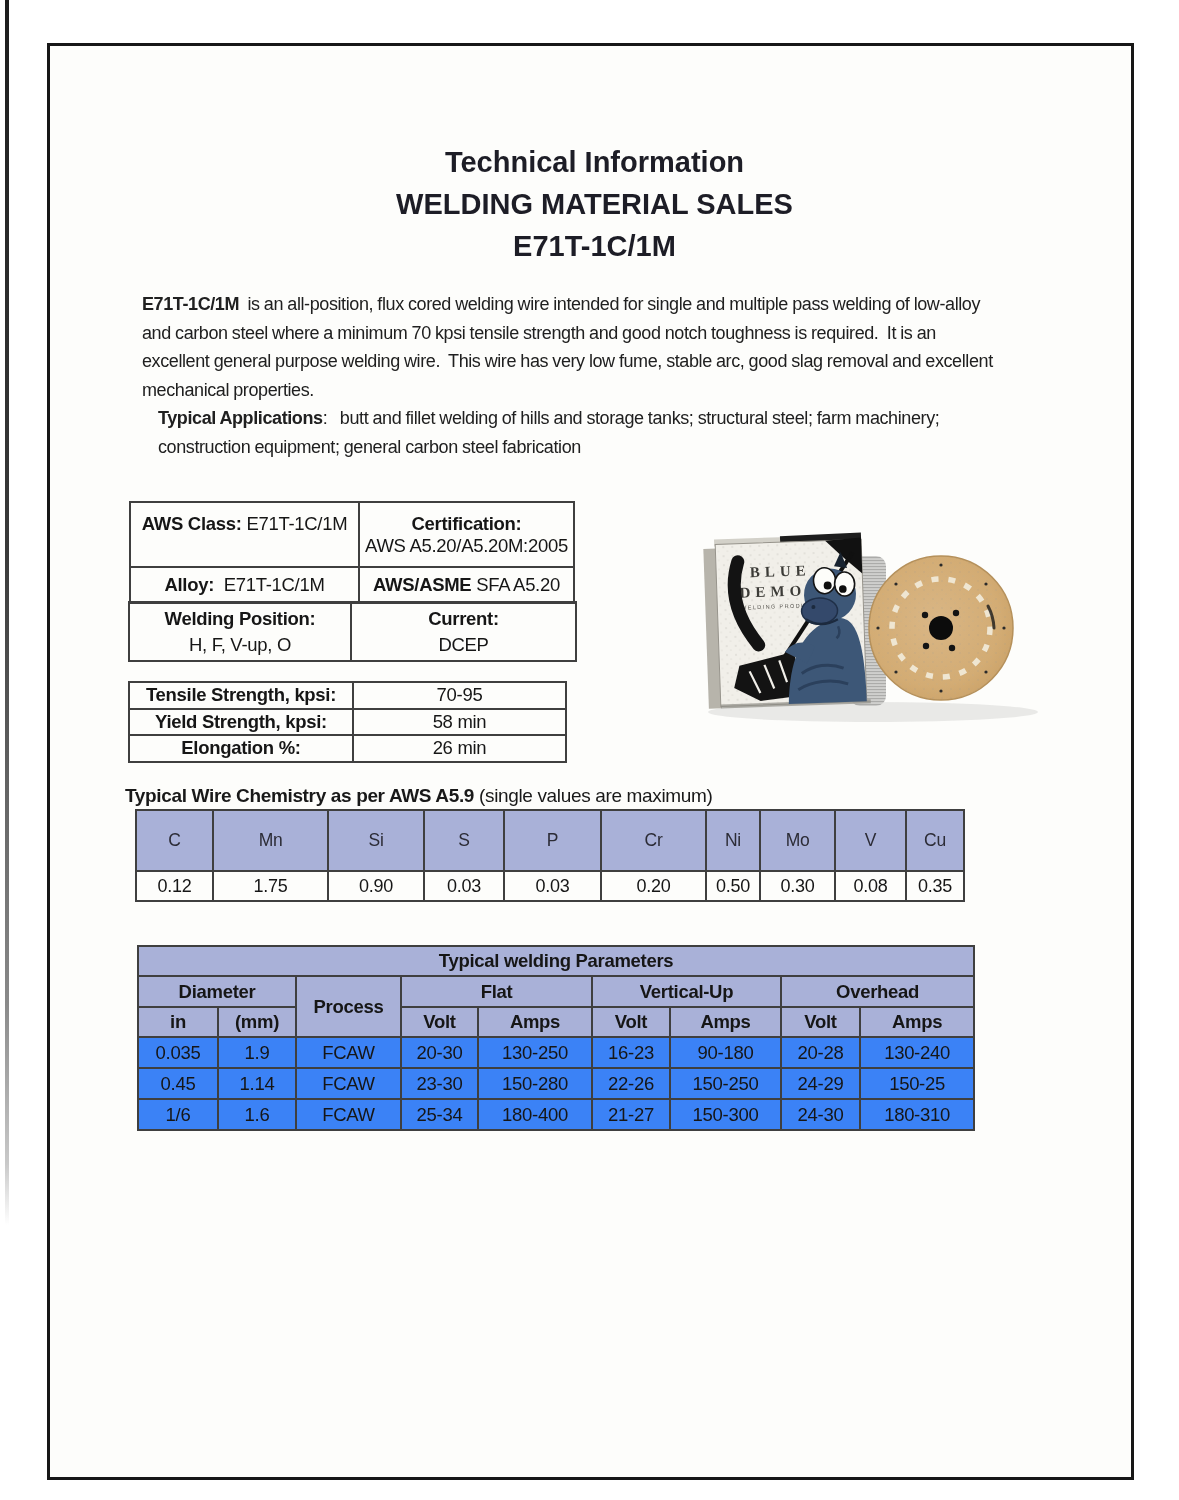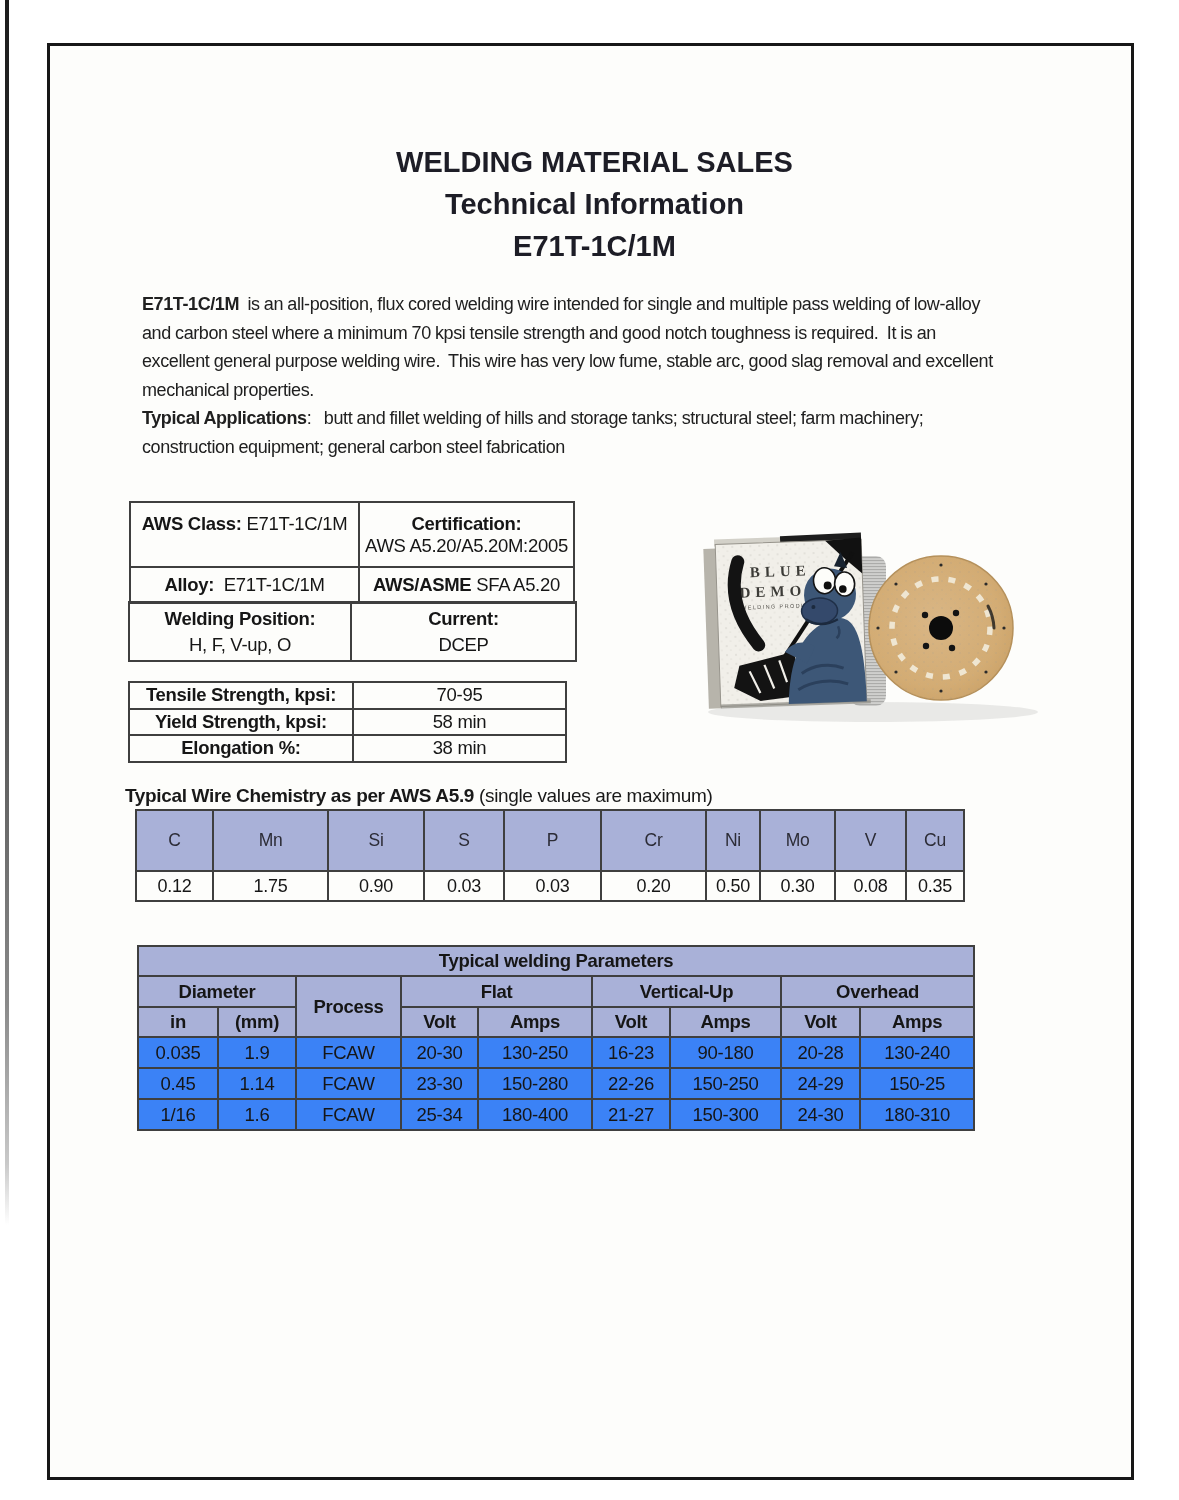--- a/index.html
+++ b/index.html
@@ -19,21 +19,21 @@
     text-align:center;color:#1d1d26;font-weight:bold;font-size:29px;line-height:42px;padding-top:1px;box-sizing:border-box;}
   #banner .bline{display:block;}
 
   
   #intro{position:absolute;left:142px;top:290px;width:906px;color:#202020;
     font-size:18px;letter-spacing:-0.4px;word-spacing:-0.4px;}
   #intro .iline{white-space:nowrap;height:28.6px;line-height:28.6px;}
   .lead{font-weight:bold;}
 
   
-  #applications{position:absolute;left:142px;top:404px;width:906px;color:#202020;
+  #applications{position:absolute;left:158px;top:404px;width:906px;color:#202020;
     font-size:18px;letter-spacing:-0.4px;word-spacing:-0.4px;}
   #applications .aline{white-space:nowrap;height:29px;line-height:29px;}
 
   
   table.t{border-collapse:collapse;table-layout:fixed;position:absolute;
     font-family:"Liberation Sans", sans-serif;}
   table.t td{border:2px solid #3f3f3f;text-align:center;vertical-align:middle;
     color:#161616;font-size:18.5px;letter-spacing:-0.3px;padding:0;overflow:hidden;}
   .b{font-weight:bold;}
   .blue{background:#a9b1d8;}
@@ -67,22 +67,22 @@
   #product{position:absolute;left:688px;top:524px;width:362px;height:218px;}
 </style>
 </head>
 <body>
 <div id="canvas">
 
   <div id="scan-edge"></div>
   <div id="page-frame"></div>
 
   <div id="banner">
+    <span class="bline">Technical Information</span>
     <span class="bline">WELDING MATERIAL SALES</span>
-    <span class="bline">Technical Information</span>
     <span class="bline">E71T-1C/1M</span>
   </div>
 
   <div id="intro">
     <div class="iline"><span class="lead">E71T-1C/1M</span><span>&nbsp; is an all-position, flux cored welding wire intended for single and multiple pass welding of low-alloy</span></div>
     <div class="iline">and carbon steel where a minimum 70 kpsi tensile strength and good notch toughness is required.&nbsp; It is an</div>
     <div class="iline">excellent general purpose welding wire.&nbsp; This wire has very low fume, stable arc, good slag removal and excellent</div>
     <div class="iline">mechanical properties.</div>
   </div>
 
@@ -130,21 +130,21 @@
         <tr>
       <td class="b">Tensile Strength, kpsi:</td>
       <td>70-95</td>
     </tr>
     <tr>
       <td class="b">Yield Strength, kpsi:</td>
       <td>58 min</td>
     </tr>
     <tr>
       <td class="b">Elongation %:</td>
-      <td>38 min</td>
+      <td>26 min</td>
     </tr>
   </tbody>
     </table>
 
   <div id="chem-heading">
     <span class="lead">Typical Wire Chemistry as per AWS A5.9</span><span> (single values are maximum)</span>
   </div>
 
   <table class="t" id="chem-table">
     <colgroup>
@@ -236,21 +236,21 @@
       <td class="d">1.14</td>
       <td class="d">FCAW</td>
       <td class="d">23-30</td>
       <td class="d">150-280</td>
       <td class="d">22-26</td>
       <td class="d">150-250</td>
       <td class="d">24-29</td>
       <td class="d">150-25</td>
     </tr>
     <tr>
-      <td class="d">1/16</td>
+      <td class="d">1/6</td>
       <td class="d">1.6</td>
       <td class="d">FCAW</td>
       <td class="d">25-34</td>
       <td class="d">180-400</td>
       <td class="d">21-27</td>
       <td class="d">150-300</td>
       <td class="d">24-30</td>
       <td class="d">180-310</td>
     </tr>
   </tbody>

